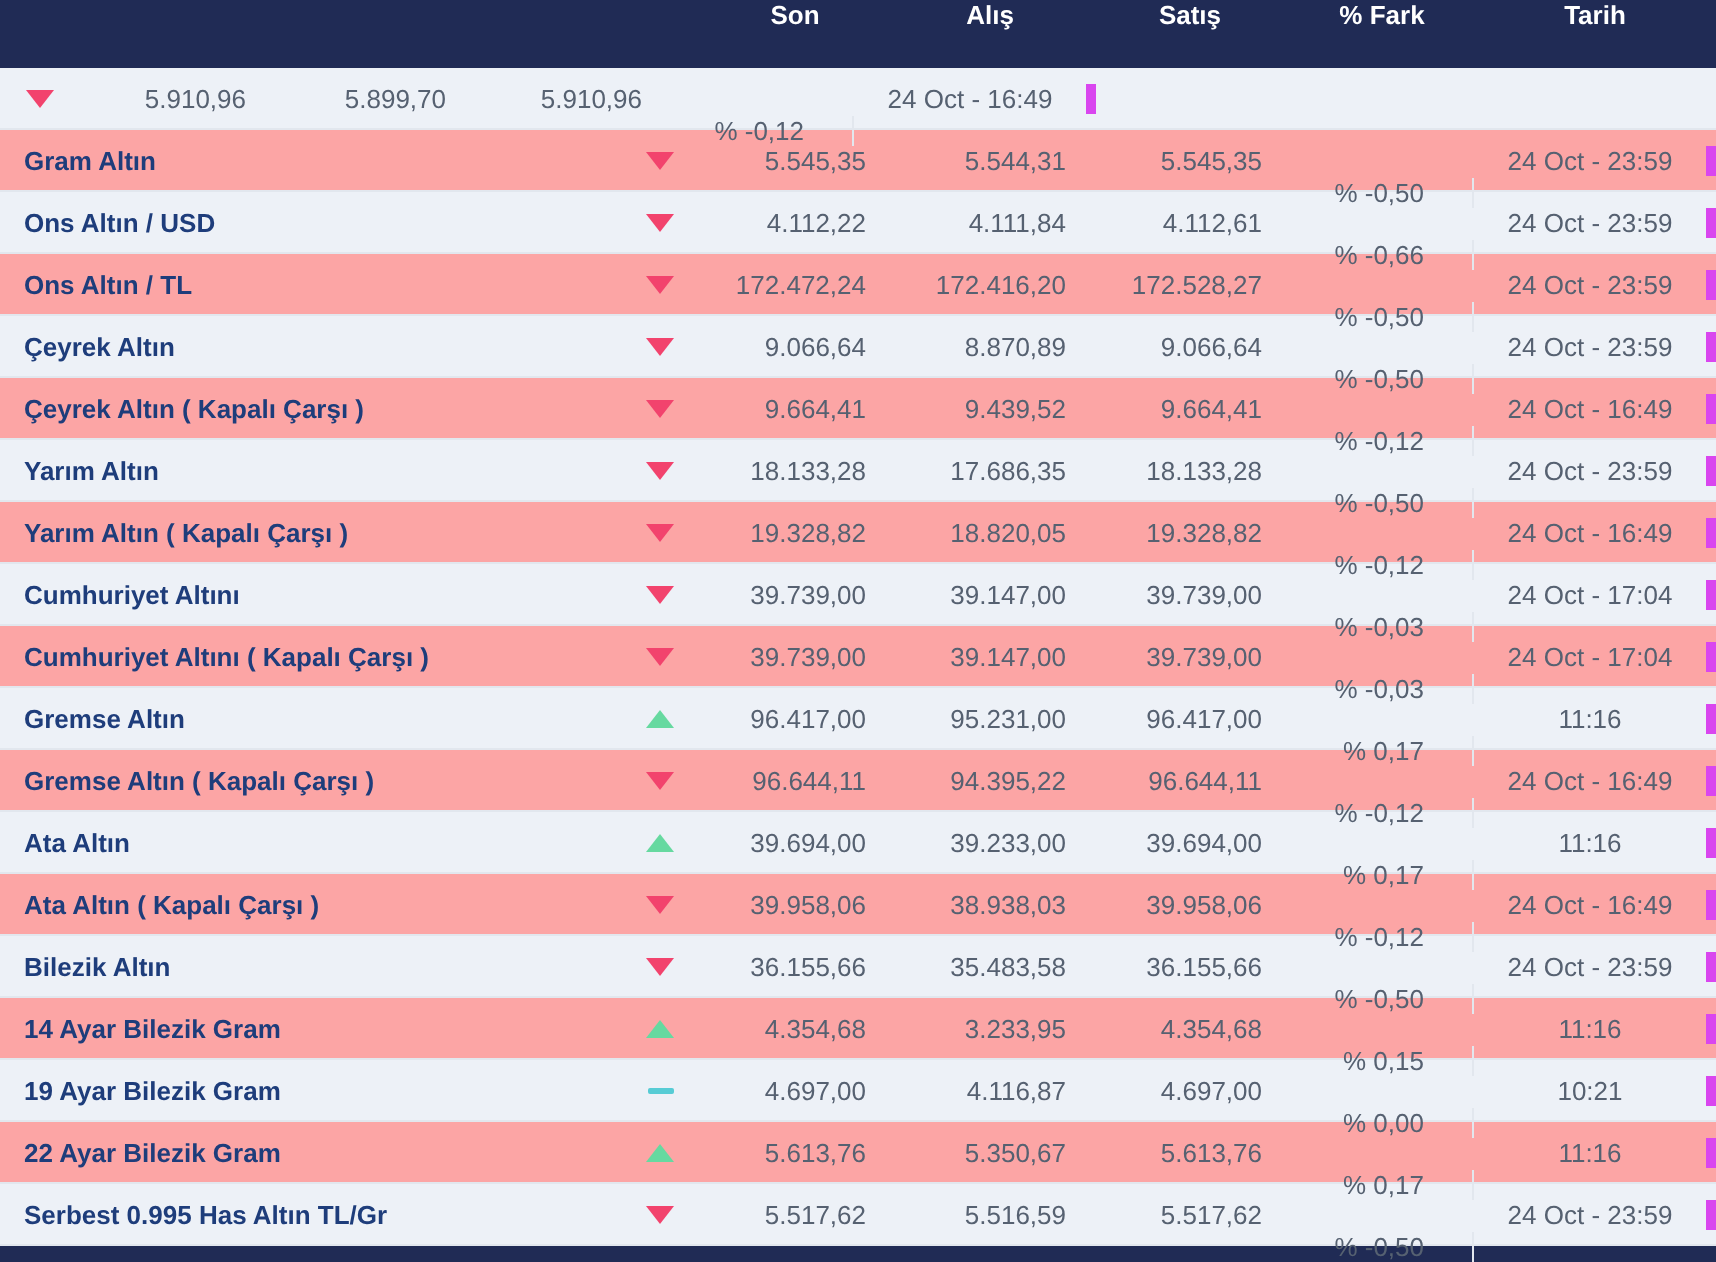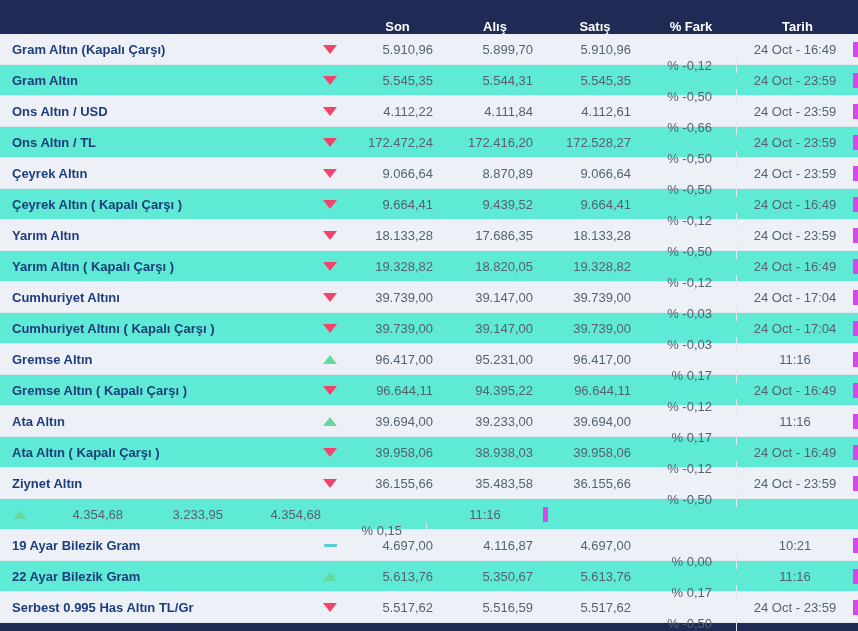--- a/index.html
+++ b/index.html
@@ -5,33 +5,33 @@
   * { margin:0; padding:0; box-sizing:border-box; }
   html,body { background:#ffffff; }
   body {
     font-family:"Liberation Sans", sans-serif;
     width:858px; height:631px; overflow:hidden;
   }
   .rates-table { width:858px; }
 
   
   .hrow {
-    display:flex; align-items:flex-end;
+    display:flex; align-items:flex-start;
     height:34px;
     background:var(--header, #202b55);
     color:#ffffff; font-size:13px; font-weight:bold;
   }
   .hc { text-align:center; }
 
   
   .row {
     display:flex; align-items:center;
     height:31px; font-size:13px;
     border-bottom:1px solid #e2e7ee;
-    background:#5eead4;
+    background:#fca5a5;
   }
   .rows-container .row:nth-child(odd) { background:#edf1f7; }
 
   
   .c-name  { width:310px; padding-left:12px; }
   .c-trend { width:40px;  display:flex; justify-content:center; align-items:center; }
   .c-son   { width:95px;  }
   .c-alis  { width:100px; }
   .c-satis { width:100px; }
   .c-fark  { width:92px;  }
@@ -72,21 +72,20 @@
     <div class="c-trend"></div>
     <div class="c-son hc">Son</div>
     <div class="c-alis hc">Alış</div>
     <div class="c-satis hc">Satış</div>
     <div class="c-fark hc">% Fark</div>
     <div class="c-tarih hc">Tarih</div>
   </div>
 
   <div class="rows-container">
       <div class="row">
-    <div class="c-name">Gram Altın (Kapalı Çarşı)</div>
     <div class="c-trend">
       <span class="tri-down"></span>
     </div>
     <div class="c-son">5.910,96</div>
     <div class="c-alis">5.899,70</div>
     <div class="c-satis">5.910,96</div>
     <div class="c-fark">% -0,12</div>
     <div class="c-tarih">24 Oct - 16:49</div>
   </div>
       <div class="row">
@@ -226,31 +225,32 @@
     <div class="c-trend">
       <span class="tri-down"></span>
     </div>
     <div class="c-son">39.958,06</div>
     <div class="c-alis">38.938,03</div>
     <div class="c-satis">39.958,06</div>
     <div class="c-fark">% -0,12</div>
     <div class="c-tarih">24 Oct - 16:49</div>
   </div>
       <div class="row">
-    <div class="c-name">Ziynet Altın</div>
+    <div class="c-name">Bilezik Altın</div>
     <div class="c-trend">
       <span class="tri-down"></span>
     </div>
     <div class="c-son">36.155,66</div>
     <div class="c-alis">35.483,58</div>
     <div class="c-satis">36.155,66</div>
     <div class="c-fark">% -0,50</div>
     <div class="c-tarih">24 Oct - 23:59</div>
   </div>
       <div class="row">
+    <div class="c-name">14 Ayar Bilezik Gram</div>
     <div class="c-trend">
       <span class="tri-up"></span>
     </div>
     <div class="c-son">4.354,68</div>
     <div class="c-alis">3.233,95</div>
     <div class="c-satis">4.354,68</div>
     <div class="c-fark">% 0,15</div>
     <div class="c-tarih">11:16</div>
   </div>
       <div class="row">

